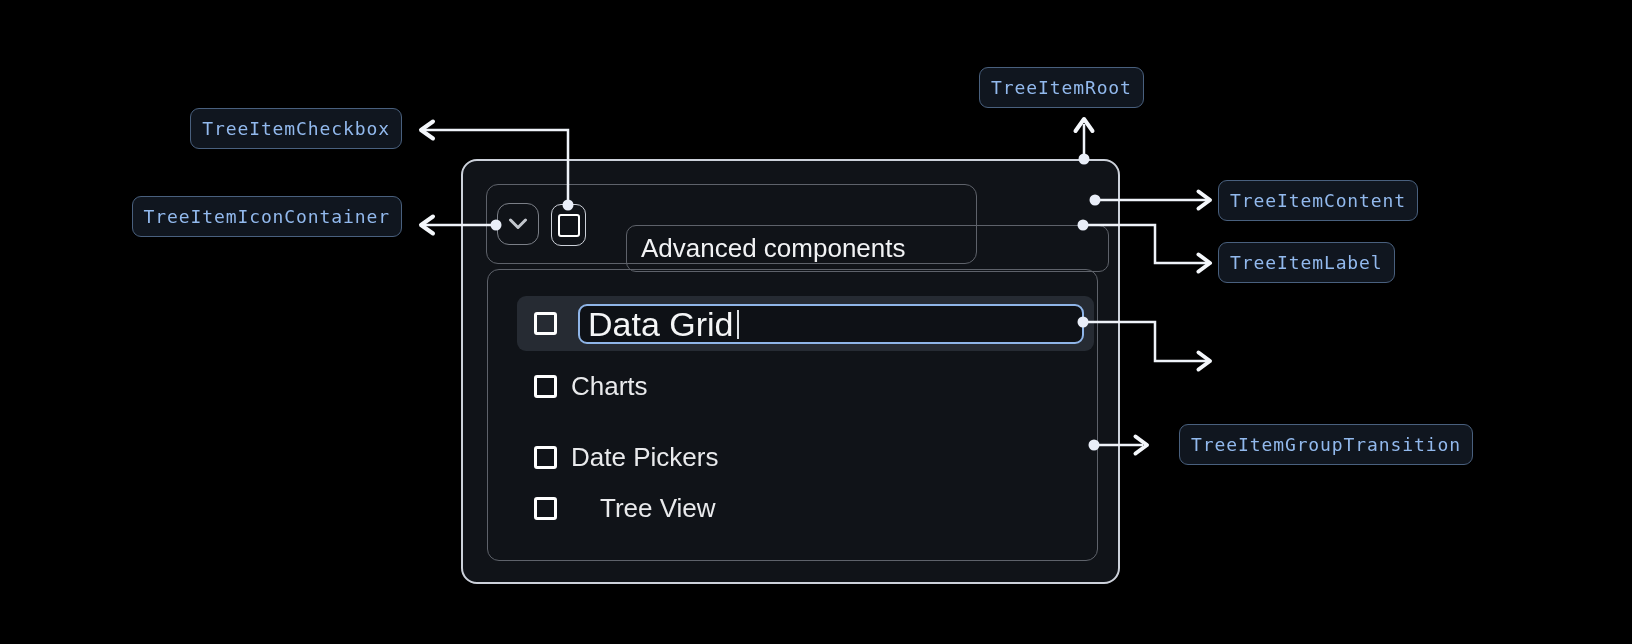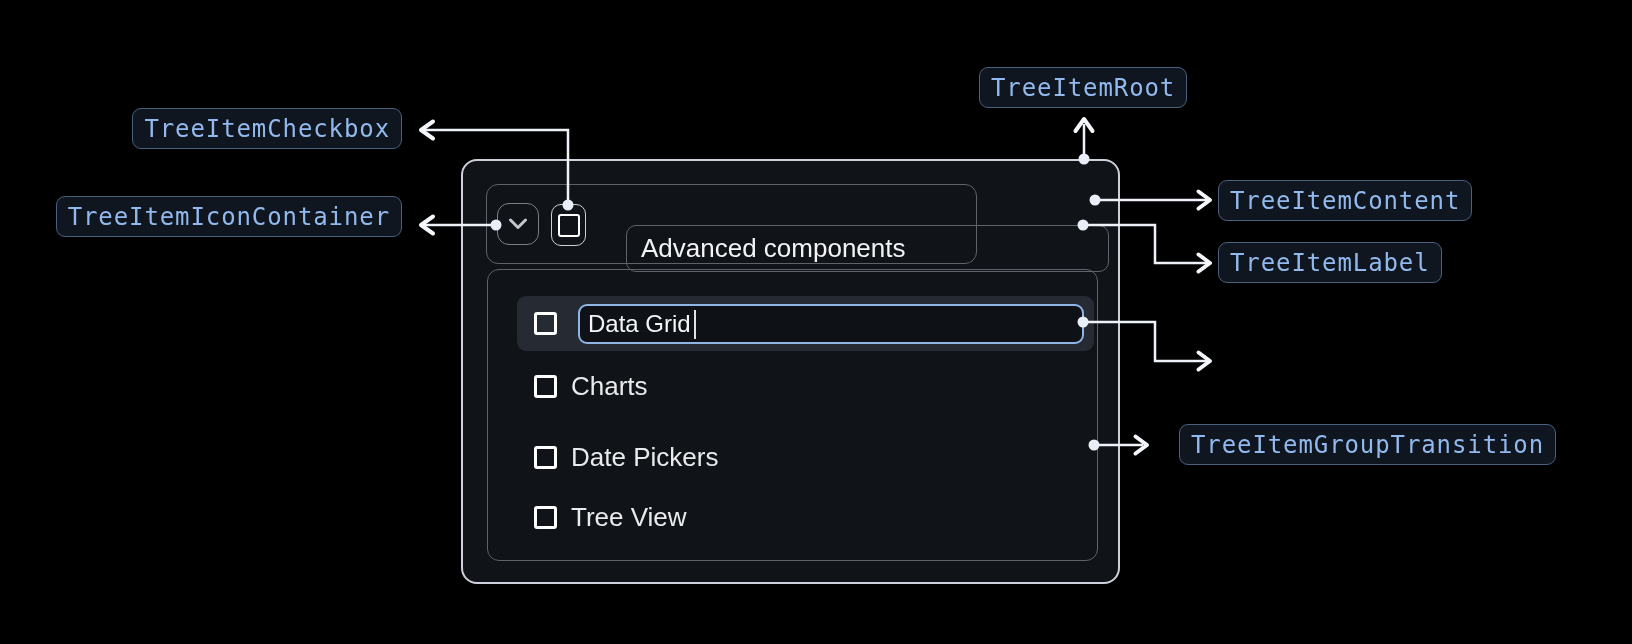--- a/index.html
+++ b/index.html
@@ -22,21 +22,21 @@
     box-sizing: border-box;
     height: 41px;
     display: inline-flex;
     align-items: center;
     padding: 0 11px;
     background: #10161f;
     border: 1.5px solid #49607e;
     border-radius: 9px;
     color: #92b9ed;
     font-family: "DejaVu Sans Mono", monospace;
-    font-size: 24px;
+    font-size: 18px;
     letter-spacing: 0.9px;
     white-space: nowrap;
   }
   .b-checkbox        { top: 108px;  right: 1230px; }
   .b-icon-container  { top: 196px;  right: 1230px; }
   .b-root            { top: 67px;   left: 979px; }
   .b-content         { top: 180px;  left: 1218px; }
   .b-label           { top: 242px;  left: 1218px; }
   .b-label-input     { top: 341px;  left: 1218px; }
   .b-group-transition{ top: 424px;  left: 1163px; margin-left: 16px; }
@@ -147,42 +147,42 @@
     top: 8px;
     width: 506px;
     height: 40px;
     background: #0e1116;
     border: 2px solid #8fb5e8;
     border-radius: 9px;
     display: flex;
     align-items: center;
     padding-left: 8px;
     color: #f4f5f6;
-    font-size: 24px;
+    font-size: 34px;
   }
   .caret {
     display: inline-block;
     width: 2.5px;
     height: 29px;
     background: #dfe3e8;
     margin-left: 3px;
   }
   .tree-row {
     position: absolute;
     left: 46px;
     height: 26px;
     display: flex;
     align-items: center;
     color: #e9eaec;
     font-size: 26px;
   }
   .tree-row .row-label { margin-left: 14px; }
   .r-charts  { top: 103px; }
   .r-date    { top: 174px; }
-  .r-tree    { top: 234px; }
+  .r-tree    { top: 225px; gap: 29px; }
 
   
   #overlay {
     position: absolute;
     left: 0; top: 0;
     pointer-events: none;
   }
   #overlay .wire {
     fill: none;
     stroke: #eff3f9;

